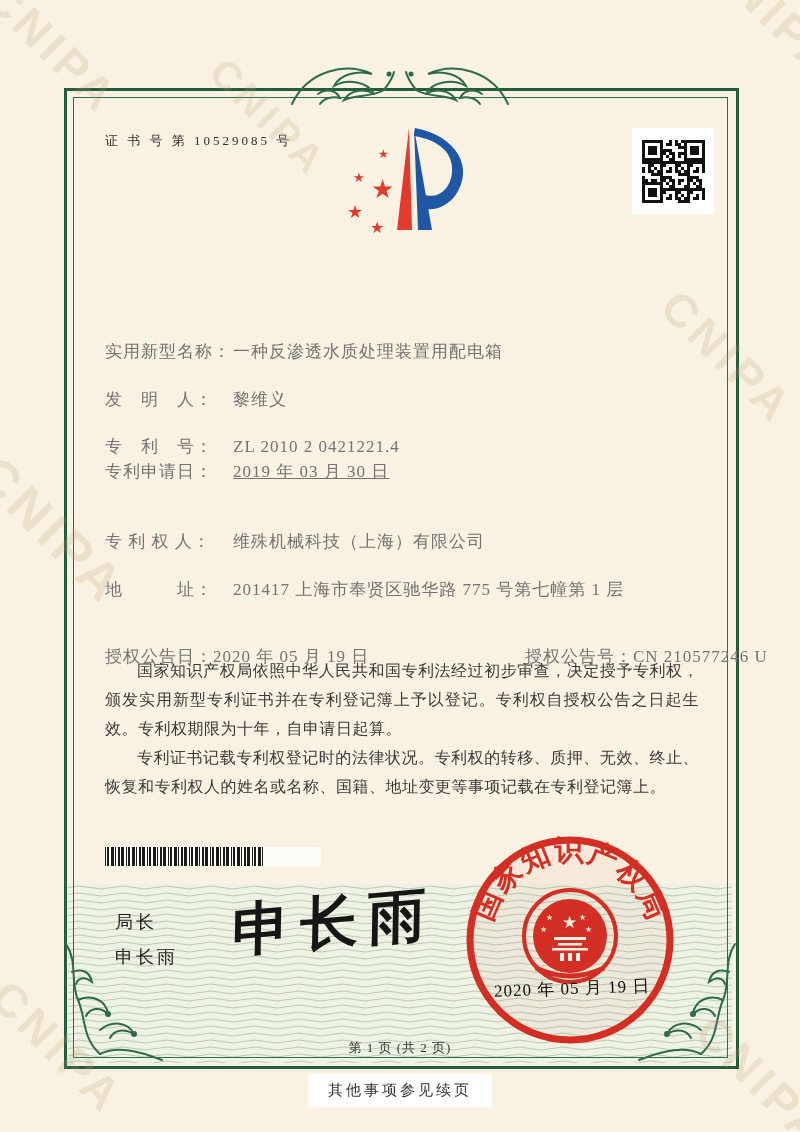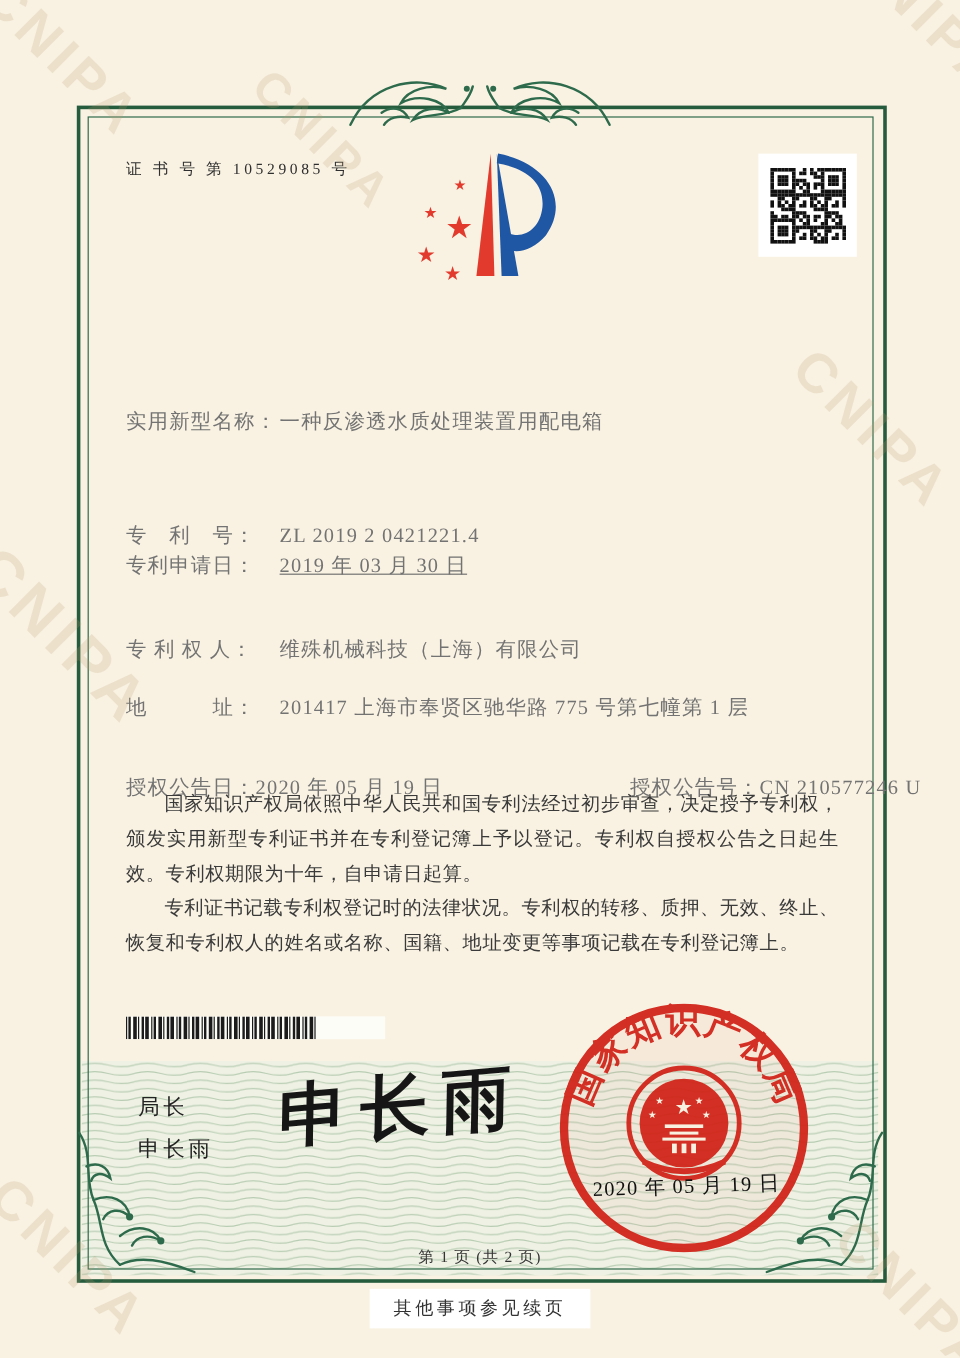--- a/index.html
+++ b/index.html
@@ -596,22 +596,25 @@
         <span></span>
         <span></span>
         <span></span>
       </div>
   </div>
 
 
   <div class="field-row" style="top:340px;">
     <span class="label">实用新型名称：</span><span>一种反渗透水质处理装置用配电箱</span>
   </div>
+  <div class="field-row" style="top:388px;">
+    <span class="label">发　明　人：</span><span>黎维义</span>
+  </div>
   <div class="field-row" style="top:435px;">
-    <span class="label">专　利　号：</span><span>ZL 2019 2 0421221.4</span>
+    <span class="label">专　利　号：</span><span>ZL 2010 2 0421221.4</span>
   </div>
   <div class="field-row" style="top:460px;text-decoration:underline;">
     <span class="label">专利申请日：</span><span>2019 年 03 月 30 日</span>
   </div>
   <div class="field-row" style="top:530px;">
     <span class="label">专 利 权 人：</span><span>维殊机械科技（上海）有限公司</span>
   </div>
   <div class="field-row" style="top:578px;">
     <span class="label">地　　　址：</span><span>201417 上海市奉贤区驰华路 775 号第七幢第 1 层</span>
   </div>

